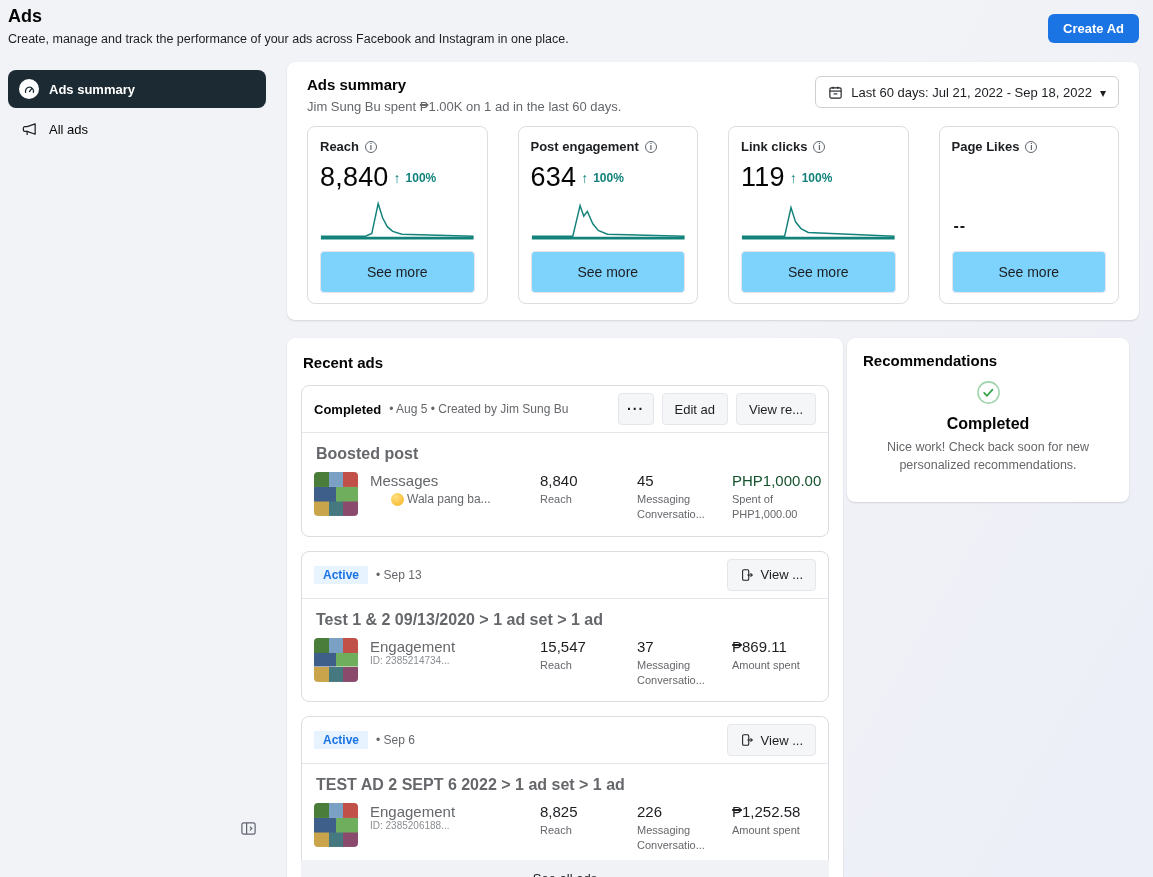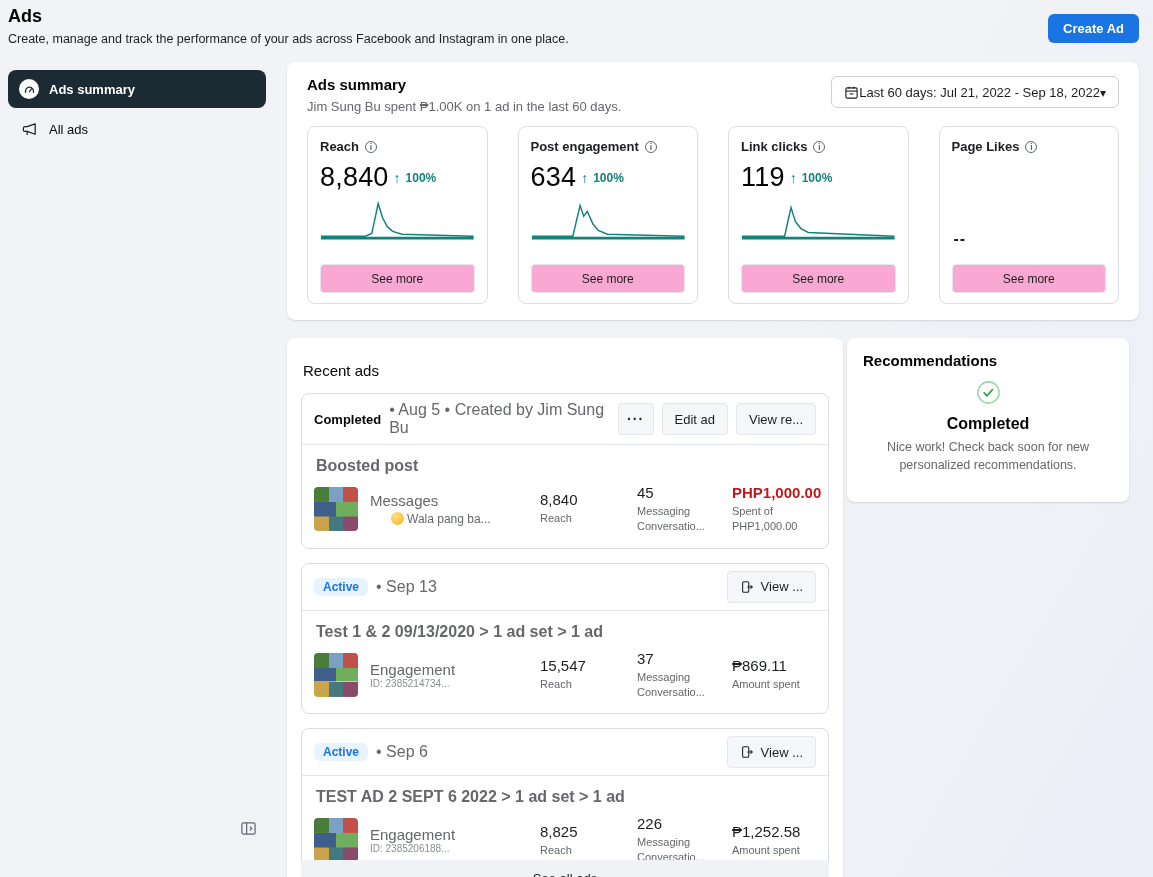--- a/index.html
+++ b/index.html
@@ -35,21 +35,21 @@
   .card {
     position:absolute; background:#fff; border-radius:8px;
     box-shadow:0 1px 2px rgba(0,0,0,.12), 0 0 1px rgba(0,0,0,.06);
   }
   
   .summary-card { left:287px; top:62px; width:852px; height:258px; padding:14px 20px; }
   .sum-title { font-size:15px; font-weight:700; color:#050505; }
   .sum-subtitle { font-size:13px; color:#65676b; margin-top:6px; }
   .date-btn {
     position:absolute; right:20px; top:14px; height:32px; padding:0 12px;
-    display:flex; align-items:center; background:#fff;
+    display:flex; align-items:center; gap:8px; background:#fff;
     border:1px solid #ccd0d5; border-radius:6px; font-size:13px; color:#1c1e21;
     cursor:pointer; font-family:inherit;
   }
   .caret-down::after { content:"▾"; font-size:12px; color:#1c1e21; }
   .stats-row { position:absolute; left:20px; right:20px; top:64px; height:178px; display:flex; gap:30px; }
   .stat-card {
     flex:1; border:1px solid #dadde1; border-radius:8px; background:#fff;
     padding:12px 12px 10px; display:flex; flex-direction:column;
   }
   .stat-label-row { display:flex; align-items:center; gap:6px; }
@@ -61,50 +61,50 @@
   }
   .info-icon::after { content:"i"; }
   .stat-value-row { display:flex; align-items:center; gap:5px; margin-top:8px; }
   .stat-value { font-size:27px; color:#050505; letter-spacing:.2px; }
   .trend-up-icon::after { content:"↑"; color:#12827a; font-size:14px; }
   .stat-change { color:#12827a; font-size:12px; font-weight:600; }
   .sparkline { width:100%; height:44px; margin-top:4px; }
   .spark-base { stroke:#12827a; stroke-width:3; }
   .spark-line { stroke:#12827a; stroke-width:1.6; fill:none; }
   .see-more-btn {
-    margin-top:auto; height:29px; background:#f9a8d4; border:1px solid #e4e6eb;
-    border-radius:4px; font-size:12px; color:#1c1e21; cursor:pointer; font-family:inherit;
+    margin-top:auto; height:42px; background:#7dd3fc; border:1px solid #e4e6eb;
+    border-radius:4px; font-size:14px; color:#1c1e21; cursor:pointer; font-family:inherit;
   }
   .dash-value { font-size:16px; font-weight:700; letter-spacing:1px; color:#1c1e21; margin:auto 0 16px 2px; }
   .stat-spacer { flex:1; }
   
   .recent-card { left:287px; top:338px; width:556px; height:560px; padding:12px 14px; }
-  .recent-title { font-size:15px; font-weight:400; color:#050505; margin:12px 0 0 2px; }
+  .recent-title { font-size:15px; font-weight:700; color:#050505; margin:4px 0 0 2px; }
   .ad-block { border:1px solid #dadde1; border-radius:8px; margin-top:14px; background:#fff; }
   .ad-header {
     display:flex; align-items:center; min-height:47px; padding:7px 12px;
     border-bottom:1px solid #e4e6eb;
   }
   .status-completed { font-size:13px; font-weight:700; color:#050505; }
   .status-active {
     font-size:12px; font-weight:600; color:#1b74e4; background:#e7f3ff;
-    padding:2px 9px; border-radius:6px;
-  }
-  .ad-meta { font-size:16px; color:#65676b; margin-left:8px; }
+    padding:2px 9px; border-radius:0;
+  }
+  .ad-meta { font-size:12px; color:#65676b; margin-left:8px; }
   .ad-actions { margin-left:auto; display:flex; gap:8px; }
   .btn-sm {
     height:32px; background:#f5f6f7; border:1px solid #e4e6eb; border-radius:4px;
     font-size:13px; color:#1c1e21; padding:0 12px; display:flex; align-items:center; gap:7px;
     cursor:pointer; font-family:inherit; white-space:nowrap;
   }
   .btn-dots { width:36px; justify-content:center; font-weight:700; }
   .btn-dots::after { content:"···"; letter-spacing:1px; font-size:14px; }
   .ad-body { padding:10px 12px 14px; }
   .ad-kind { font-size:16px; color:#65676b; margin:2px 0 9px 2px;font-weight:bold; }
-  .ad-main { display:flex; align-items:center; }
+  .ad-main { display:flex; align-items:flex-start; }
   .thumb {
     width:44px; height:44px; border-radius:4px; margin-right:12px; flex:none; cursor:pointer;
     background:
       linear-gradient(90deg,#4a7c3a 0 34%,#7aa0c4 34% 66%,#c05048 66% 100%) top/100% 34% no-repeat,
       linear-gradient(90deg,#3e5f8a 0 50%,#6fae5c 50% 100%) center/100% 33% no-repeat,
       linear-gradient(90deg,#c9a44a 0 34%,#46787f 34% 66%,#8a4a6b 66% 100%) bottom/100% 34% no-repeat;
   }
   .ad-name-col { width:170px; flex:none; }
   .ad-name { font-size:15px; color:#65676b; cursor:pointer; }
   .ad-sub { font-size:12px; color:#65676b; margin-top:3px; display:flex; align-items:center;padding-left:21px; }
@@ -112,21 +112,21 @@
   .emoji-dot {
     width:13px; height:13px; border-radius:50%; display:inline-block; margin-right:3px; flex:none;
     background:radial-gradient(circle at 35% 30%, #ffe07d, #f5b123);
   }
   .metric { flex:none; }
   .m-reach { width:97px; }
   .m-conv { width:95px; }
   .m-spend { margin-left:auto; width:96px; }
   .metric-value { font-size:15px; color:#1c1e21; white-space:nowrap; }
   .metric-label { font-size:11px; color:#65676b; line-height:1.35; margin-top:3px; }
-  .spend-red { color:#b91c1c;font-weight:bold; }
+  .spend-red { color:#14532d; }
   .see-all-btn {
     position:absolute; left:14px; right:14px; top:522px; height:36px;
     background:#f0f2f5; border:none; border-radius:4px; font-size:13px; color:#1c1e21;
     cursor:pointer; font-family:inherit;
   }
   
   .rec-card { left:847px; top:338px; width:282px; height:164px; padding:14px 16px; }
   .rec-title { font-size:15px; font-weight:700; color:#050505; }
   .rec-center { text-align:center; margin-top:10px; }
   .rec-status { font-size:16px; font-weight:600; color:#050505; margin-top:5px; }

